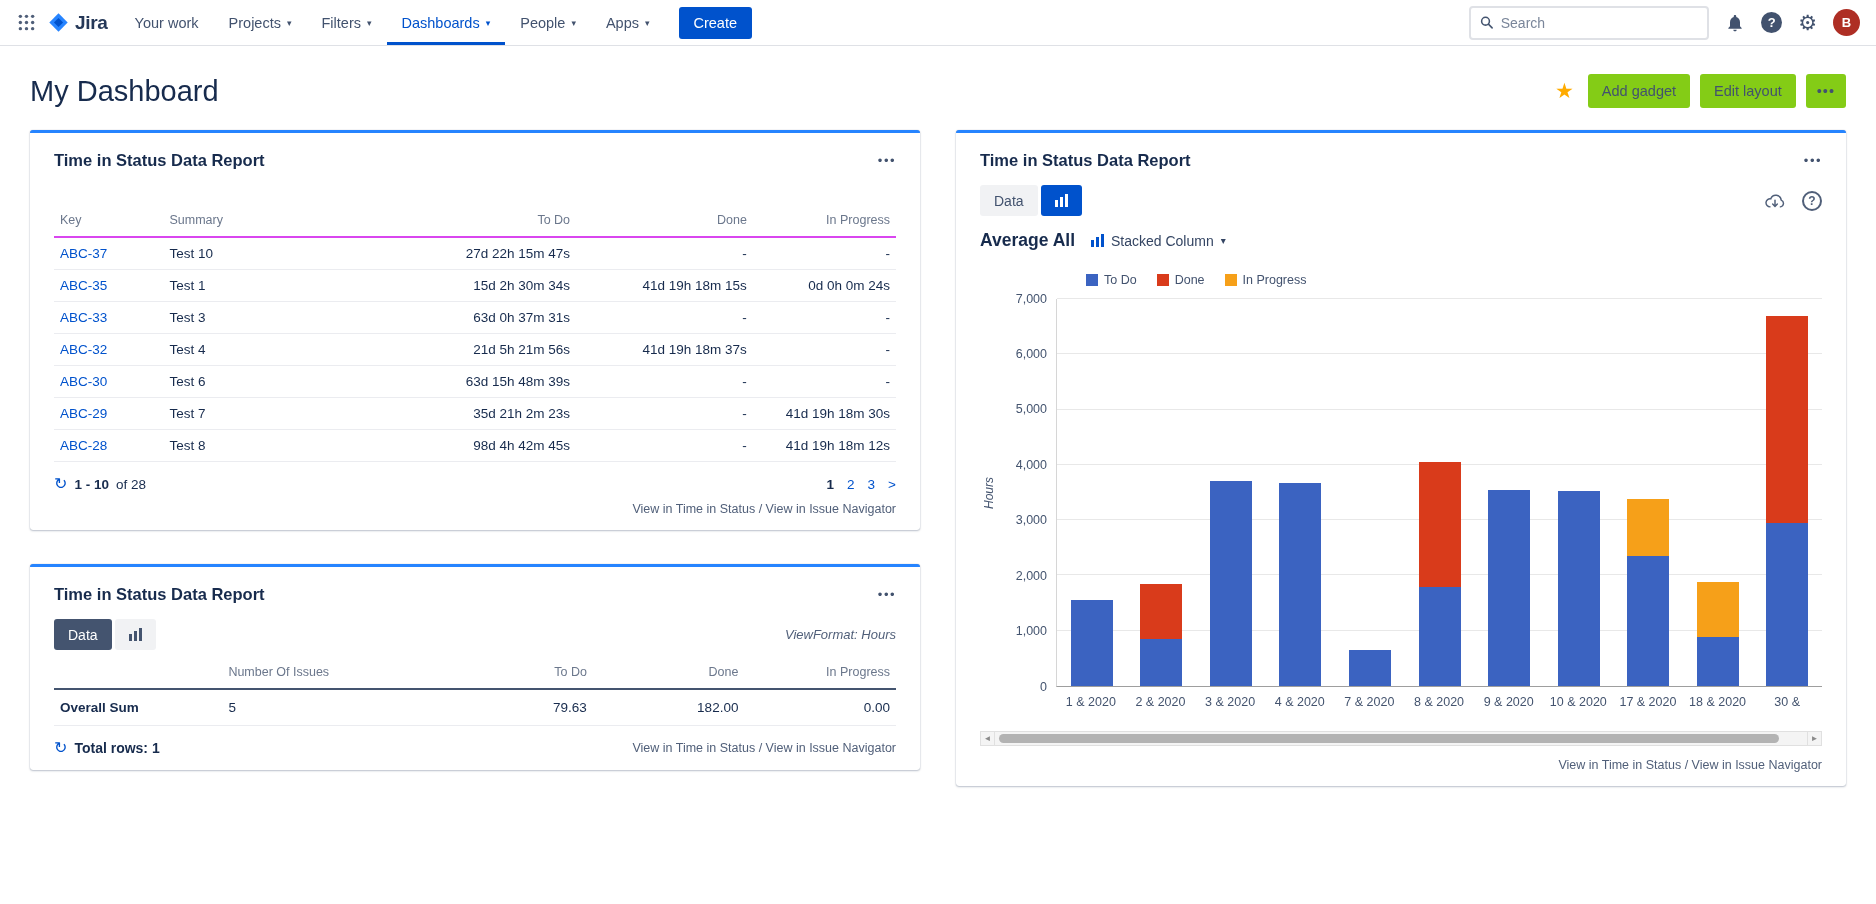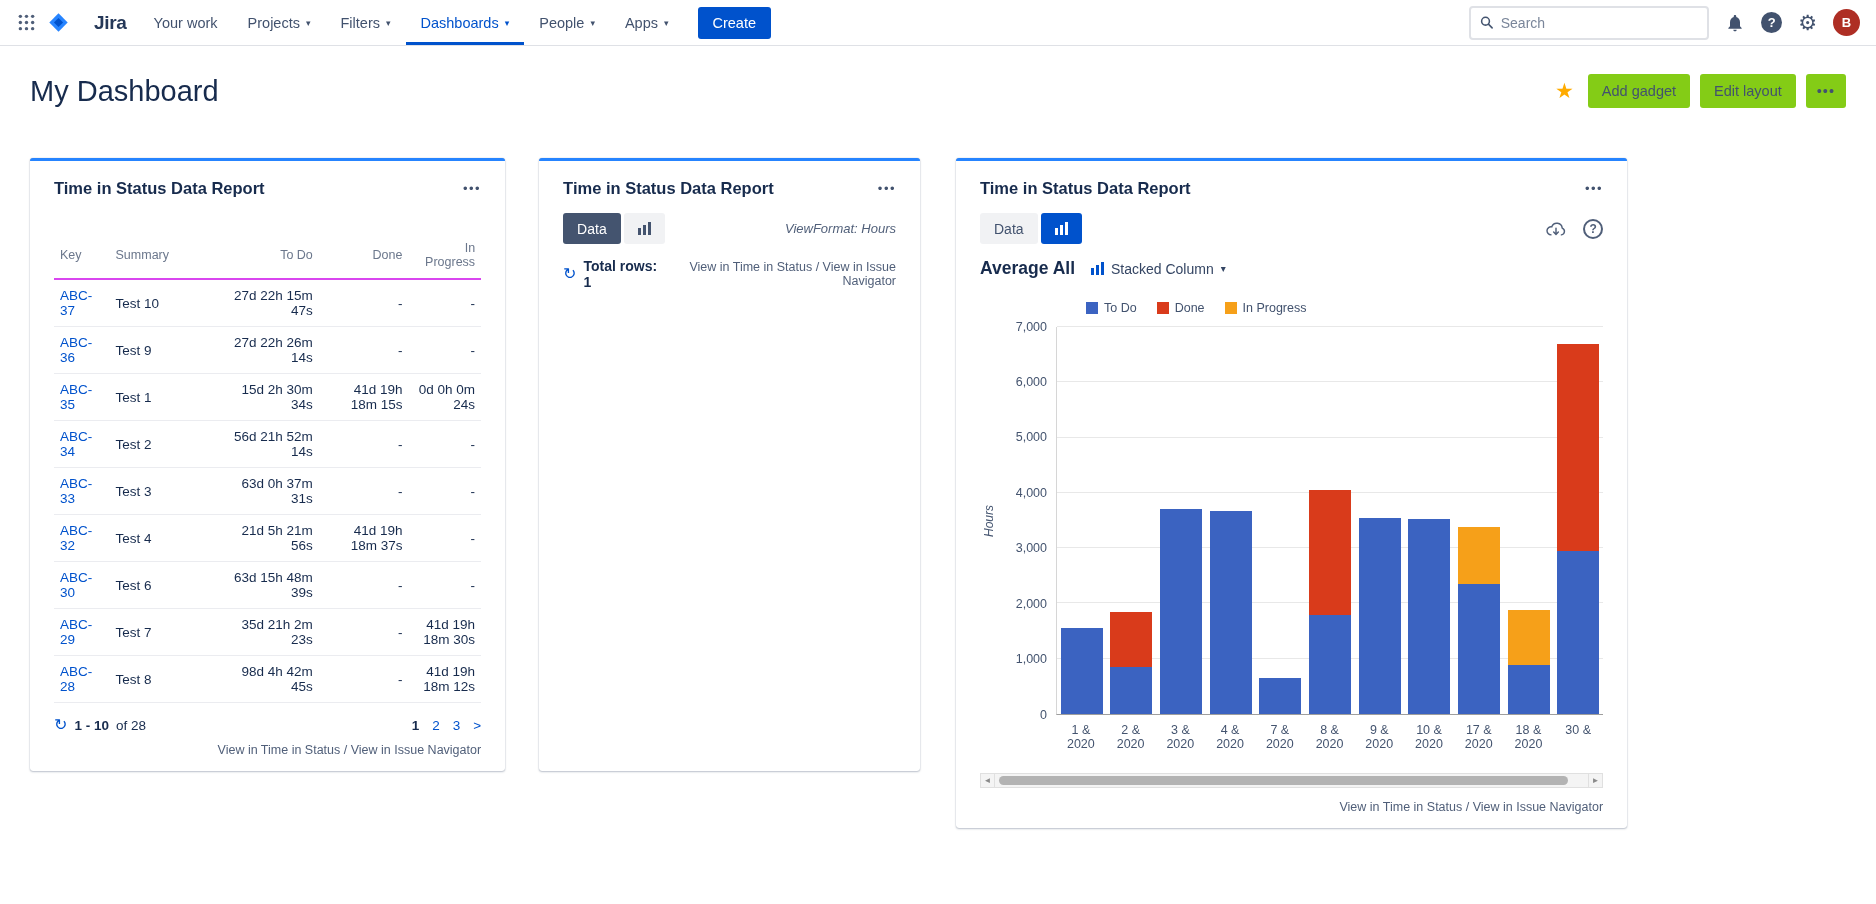--- a/index.html
+++ b/index.html
@@ -11,21 +11,21 @@
   button { font-family:inherit; cursor:pointer; }
   a { cursor:pointer; text-decoration:none; }
 
   
   .navbar { height:46px; display:flex; align-items:center; justify-content:space-between;
             padding:0 16px 0 8px; border-bottom:1px solid #DFE1E6; background:#fff; }
   .nav-left { display:flex; align-items:center; height:100%; }
   .appswitcher { width:36px; height:36px; border:none; background:none; display:flex;
                  align-items:center; justify-content:center; border-radius:3px; }
   .logo { display:flex; align-items:center; gap:6px; padding:0 12px 0 4px; }
-  .logo-text { font-size:19px; font-weight:700; color:#253858; letter-spacing:-0.3px;margin-left:19px; }
+  .logo-text { font-size:19px; font-weight:700; color:#253858; letter-spacing:-0.3px; }
   .nav-items { display:flex; height:100%; }
   .nav-item { display:flex; align-items:center; gap:6px; padding:0 15px; font-size:14.5px;
               font-weight:500; color:#42526E; height:100%; border-top:3px solid transparent;
               border-bottom:3px solid transparent; }
   .nav-item.active { color:#0052CC; border-bottom-color:#0052CC; }
   .chev { font-size:9px; line-height:1; margin-top:2px; color:inherit; }
   .create-btn { margin-left:14px; background:#0052CC; color:#fff; border:none; border-radius:3px;
                 font-size:14.5px; font-weight:500; padding:8px 15px; }
   .nav-right { display:flex; align-items:center; gap:16px; }
   .search-box { display:flex; align-items:center; gap:7px; border:2px solid #DFE1E6;
@@ -46,21 +46,21 @@
   .page-title { font-size:29px; font-weight:500; color:#172B4D; }
   .ph-actions { display:flex; align-items:center; gap:10px; }
   .star { color:#FFAB00; font-size:21px; background:none; border:none; margin-right:4px; }
   .ph-btn { background:#84cc16; border:none; border-radius:3px; color:#42526E; font-size:14.5px;
             padding:9px 14px; }
   .ph-btn.more { letter-spacing:1px; padding:9px 11px; }
 
   
   .dash-grid { display:grid; grid-template-columns:1fr 1fr; gap:0 36px; padding:22px 30px 0;
                align-items:start; }
-  .col { display:flex; flex-direction:row; gap:34px;margin-top:28px; }
+  .col { display:flex; flex-direction:column; gap:34px; }
   .card { background:#fff; border-top:3px solid #2684FF; border-radius:3px;
           box-shadow:0 1px 2px rgba(9,30,66,.25), 0 0 1px rgba(9,30,66,.31);
           padding:18px 24px 14px; }
   .card-head { display:flex; justify-content:space-between; align-items:center; }
   .card-title { font-size:16.5px; font-weight:600; color:#172B4D; }
   .more-btn { background:none; border:none; color:#42526E; font-size:13px; letter-spacing:1.5px; }
 
   
   .issues-table { width:100%; border-collapse:collapse; margin-top:38px; }
   .issues-table th { font-size:12.5px; color:#6B778C; font-weight:500; text-align:left;
@@ -243,39 +243,25 @@
         </thead>
         <tbody>
           <tr>
             <td><a class="key-link">ABC-37</a></td>
             <td>Test 10</td>
             <td class="num">27d 22h 15m 47s</td>
             <td class="num">-</td>
             <td class="num">-</td>
           </tr>
           <tr>
-            <td><a class="key-link">ABC-36</a></td>
-            <td>Test 9</td>
-            <td class="num">27d 22h 26m 14s</td>
-            <td class="num">-</td>
-            <td class="num">-</td>
-          </tr>
-          <tr>
             <td><a class="key-link">ABC-35</a></td>
             <td>Test 1</td>
             <td class="num">15d 2h 30m 34s</td>
             <td class="num">41d 19h 18m 15s</td>
             <td class="num">0d 0h 0m 24s</td>
-          </tr>
-          <tr>
-            <td><a class="key-link">ABC-34</a></td>
-            <td>Test 2</td>
-            <td class="num">56d 21h 52m 14s</td>
-            <td class="num">-</td>
-            <td class="num">-</td>
           </tr>
           <tr>
             <td><a class="key-link">ABC-33</a></td>
             <td>Test 3</td>
             <td class="num">63d 0h 37m 31s</td>
             <td class="num">-</td>
             <td class="num">-</td>
           </tr>
           <tr>
             <td><a class="key-link">ABC-32</a></td>
@@ -336,20 +322,40 @@
           <button class="tab">
             <svg width="13" height="13" viewBox="0 0 13 13" fill="#44546F">
               <rect x="0" y="6" width="3" height="7"></rect>
                 <rect x="5" y="3" width="3" height="10"></rect>
                 <rect x="10" y="0" width="3" height="13"></rect>
             </svg>
           </button>
         </div>
         <span class="viewformat">ViewFormat: Hours</span>
       </div>
+      <table class="sum-table">
+        <thead>
+          <tr>
+            <th style="width:20%"></th>
+            <th style="width:26%">Number Of Issues</th>
+            <th style="width:18%" class="num">To Do</th>
+            <th style="width:18%" class="num">Done</th>
+            <th style="width:18%" class="num">In Progress</th>
+          </tr>
+        </thead>
+        <tbody>
+          <tr>
+            <td class="bold">Overall Sum</td>
+            <td>5</td>
+            <td class="num">79.63</td>
+            <td class="num">182.00</td>
+            <td class="num">0.00</td>
+          </tr>
+        </tbody>
+      </table>
       <div class="foot-row">
         <div class="pag-left">
           <button class="refresh">↻</button>
           <span class="bold" style="font-size:14px">Total rows: 1</span>
         </div>
         <div class="card-foot">
           <a>View in Time in Status</a><span> / </span><a>View in Issue Navigator</a>
         </div>
       </div>
     </section>

